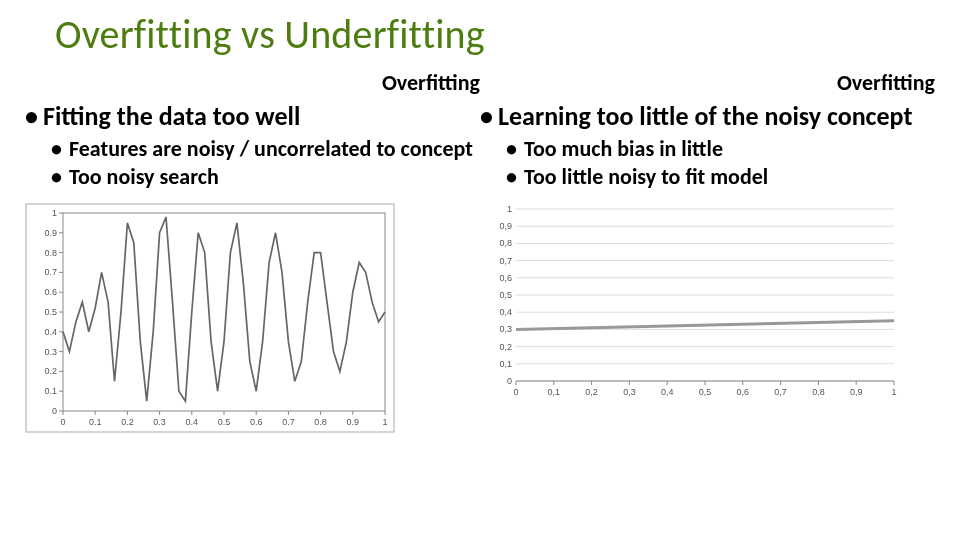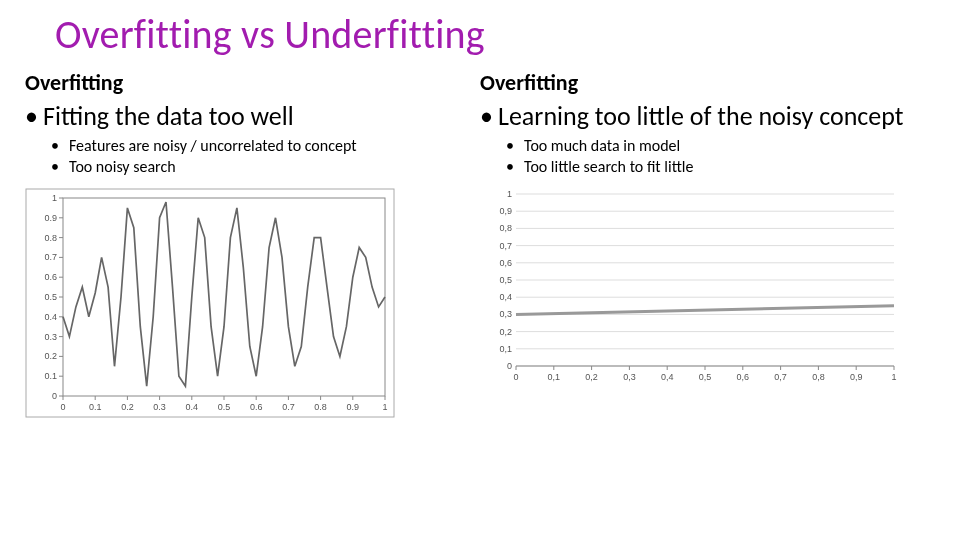--- a/index.html
+++ b/index.html
@@ -15,61 +15,63 @@
   .slide {
     width: 960px;
     height: 540px;
     position: relative;
     box-sizing: border-box;
     padding: 10px 25px 0 25px;
   }
   .title {
     font-size: 40px;
     font-weight: 400;
-    color: #a21caf;
+    color: #4d7c0f;
     margin: 0 0 10px 30px;
     letter-spacing: 0.2px;
   }
   .cols {
     display: flex;
     flex-direction: row;
   }
   .col {
     width: 50%;
     box-sizing: border-box;
   }
   .col-heading {
     font-size: 22px;
     font-weight: 700;
     margin: 0 0 6px 0;
+    text-align: right;
   }
   ul.lvl1 {
     margin: 0 0 6px 0;
     padding-left: 18px;
     list-style: none;
+    font-weight: bold;
   }
   ul.lvl1 > li {
     position: relative;
     font-size: 26px;
     line-height: 1.15;
   }
   ul.lvl1 > li::before {
     content: "•";
     position: absolute;
     left: -18px;
     top: 0;
   }
   ul.lvl2 {
     margin: 4px 0 0 0;
     padding-left: 26px;
     list-style: none;
   }
   ul.lvl2 > li {
     position: relative;
-    font-size: 16px;
+    font-size: 22px;
     line-height: 1.2;
     margin-bottom: 2px;
   }
   ul.lvl2 > li::before {
     content: "•";
     position: absolute;
     left: -18px;
     top: 0;
   }
   .charts {
@@ -107,22 +109,22 @@
           </ul>
         </li>
       </ul>
     </div>
     <div class="col">
       <div class="col-heading">Overfitting</div>
       <ul class="lvl1">
         <li>
           <span>Learning too little of the noisy concept</span>
           <ul class="lvl2">
-            <li>Too much data in model</li>
-            <li>Too little search to fit little</li>
+            <li>Too much bias in little</li>
+            <li>Too little noisy to fit model</li>
           </ul>
         </li>
       </ul>
     </div>
   </div>
 
   <div class="charts">
     <div class="chart-slot">
       <svg id="chart0" width="370" height="230">
           <rect x="1" y="1" width="368" height="228" class="chart-border" stroke="#ccc"></rect>

